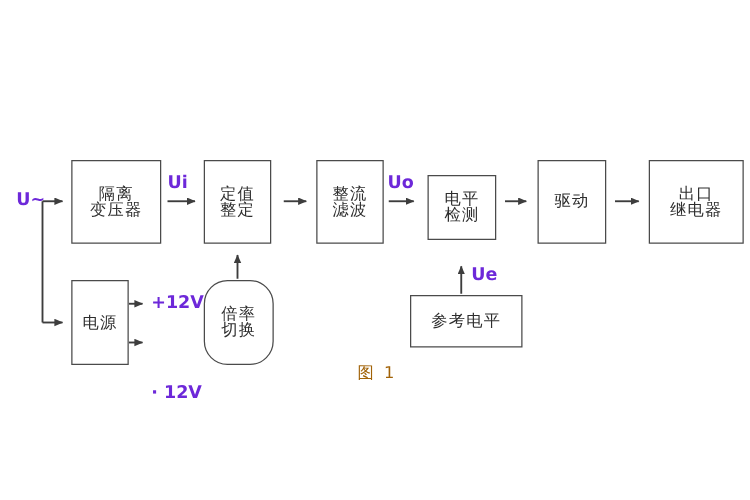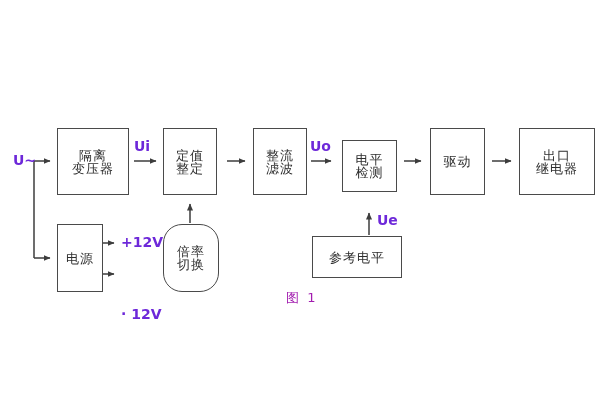--- a/index.html
+++ b/index.html
@@ -30,21 +30,21 @@
   .lbl {
     position: absolute;
     color: #6d28d9;
     font-size: 14px;
     font-weight: 700;
     line-height: 1;
     white-space: nowrap;
   }
   .caption {
     position: absolute;
-    color: #a21caf;
+    color: #a16207;
     font-size: 13px;
     font-weight: 400;
     letter-spacing: 2px;
   }
   svg.wires { position: absolute; left: 0; top: 0; }
 </style>
 </head>
 <body>
 
 <div id="canvas">
@@ -104,21 +104,21 @@
 
   <div class="block" style="left:57px; top:224px; width:46px; height:68px;">
     <span>电源</span>
   </div>
 
   <div class="block" style="left:163px; top:224px; width:56px; height:68px;border-radius:19px;">
     <span>倍率</span>
     <span>切换</span>
   </div>
 
-  <div class="block" style="left:312px; top:236px; width:90px; height:42px; gap:0;">
+  <div class="block" style="left:328px; top:236px; width:90px; height:42px; gap:0;">
     <span>参考电平</span>
   </div>
 
   <div class="lbl" style="left:13px; top:153px;">U~</div>
   <div class="lbl" style="left:134px; top:139px;">Ui</div>
   <div class="lbl" style="left:310px; top:139px;">Uo</div>
   <div class="lbl" style="left:377px; top:213px;">Ue</div>
   <div class="lbl" style="left:121px; top:235px;">+12V</div>
   <div class="lbl" style="left:121px; top:266px;margin-top:41px;">· 12V</div>
 

